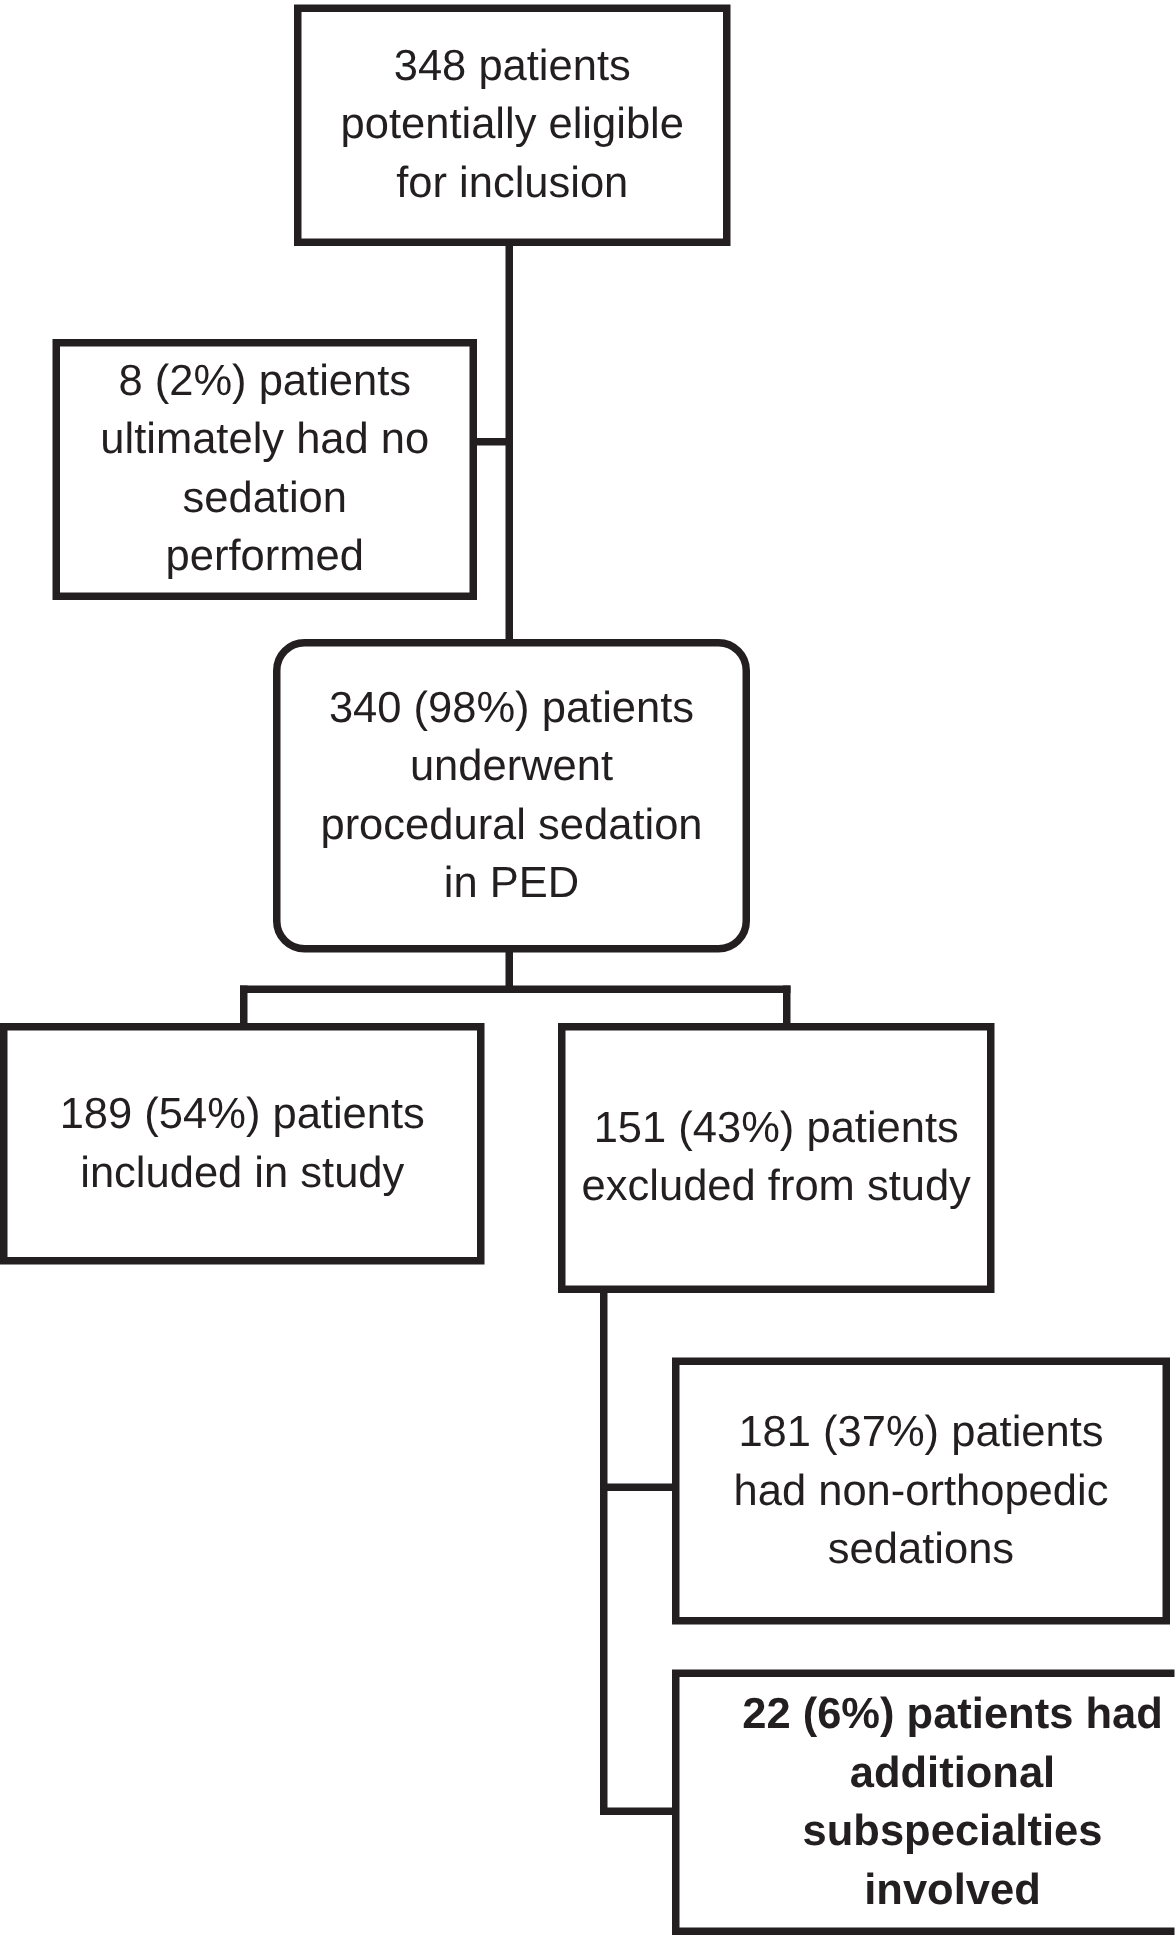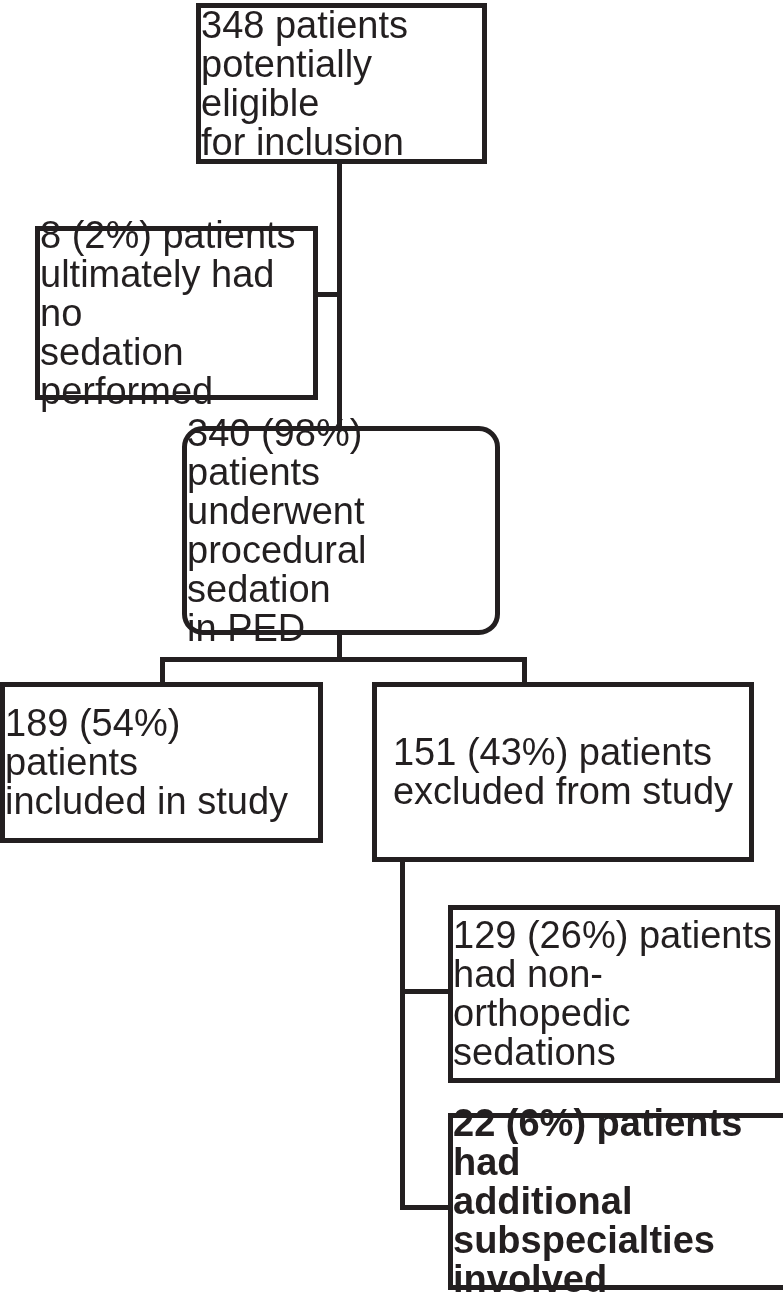--- a/index.html
+++ b/index.html
@@ -19,36 +19,37 @@
     box-sizing: border-box;
     border: 5px solid var(--line, #231f20);
     background: #ffffff;
     display: flex;
     align-items: center;
     justify-content: center;
     z-index: 2;
   }
   .node-text {
     color: var(--text, #231f20);
-    font-size: 38px;
+    font-size: 29px;
     line-height: 39px;
+    text-align: center;
     white-space: pre-line;
   }
   .line {
     position: absolute;
     background: var(--line, #231f20);
     z-index: 1;
   }
 
   
   #node-eligible        { left: 196px; top: 3px;    width: 291px; height: 161px; }
   #node-no-sedation     { left: 35px;  top: 208px;  width: 283px; height: 174px; margin-top: 18px; }
   #node-sedation-ped    { left: 182px; top: 426px;  width: 318px; height: 209px; border-radius: 21px; }
   #node-included        { left: 0;   top: 682px;  width: 323px; height: 161px; }
-  #node-excluded        { left: 372px; top: 682px;  width: 382px; height: 180px; }
+  #node-excluded        { left: 372px; top: 682px;  width: 291px; height: 180px; }
   #node-non-orthopedic  { left: 448px; top: 905px;  width: 332px; height: 178px; }
   #node-subspecialties  { left: 448px; top: 1113px; width: 374px; height: 177px; font-weight: bold; }
 
   
   #line-v1 { left: 337px; top: 162px;  width: 5px;   height: 266px; }
   #line-h1 { left: 316px; top: 292px;  width: 26px;  height: 5px;   }
   #line-v2 { left: 337px; top: 633px;  width: 5px;   height: 29px;  }
   #line-h2 { left: 160px; top: 657px;  width: 367px; height: 5px;   }
   #line-v3 { left: 160px; top: 657px;  width: 5px;   height: 27px;  }
   #line-v4 { left: 522px; top: 657px;  width: 5px;   height: 27px;  }
@@ -83,21 +84,21 @@
   <span class="node-text">189 (54%) patients
 included in study</span>
 </div>
 
 <div class="node" id="node-excluded">
   <span class="node-text">151 (43%) patients
 excluded from study</span>
 </div>
 
 <div class="node" id="node-non-orthopedic">
-  <span class="node-text">129 (26%) patients
+  <span class="node-text">181 (37%) patients
 had non-orthopedic
 sedations</span>
 </div>
 
 <div class="node" id="node-subspecialties">
   <span class="node-text">22 (6%) patients had
 additional
 subspecialties
 involved</span>
 </div>

